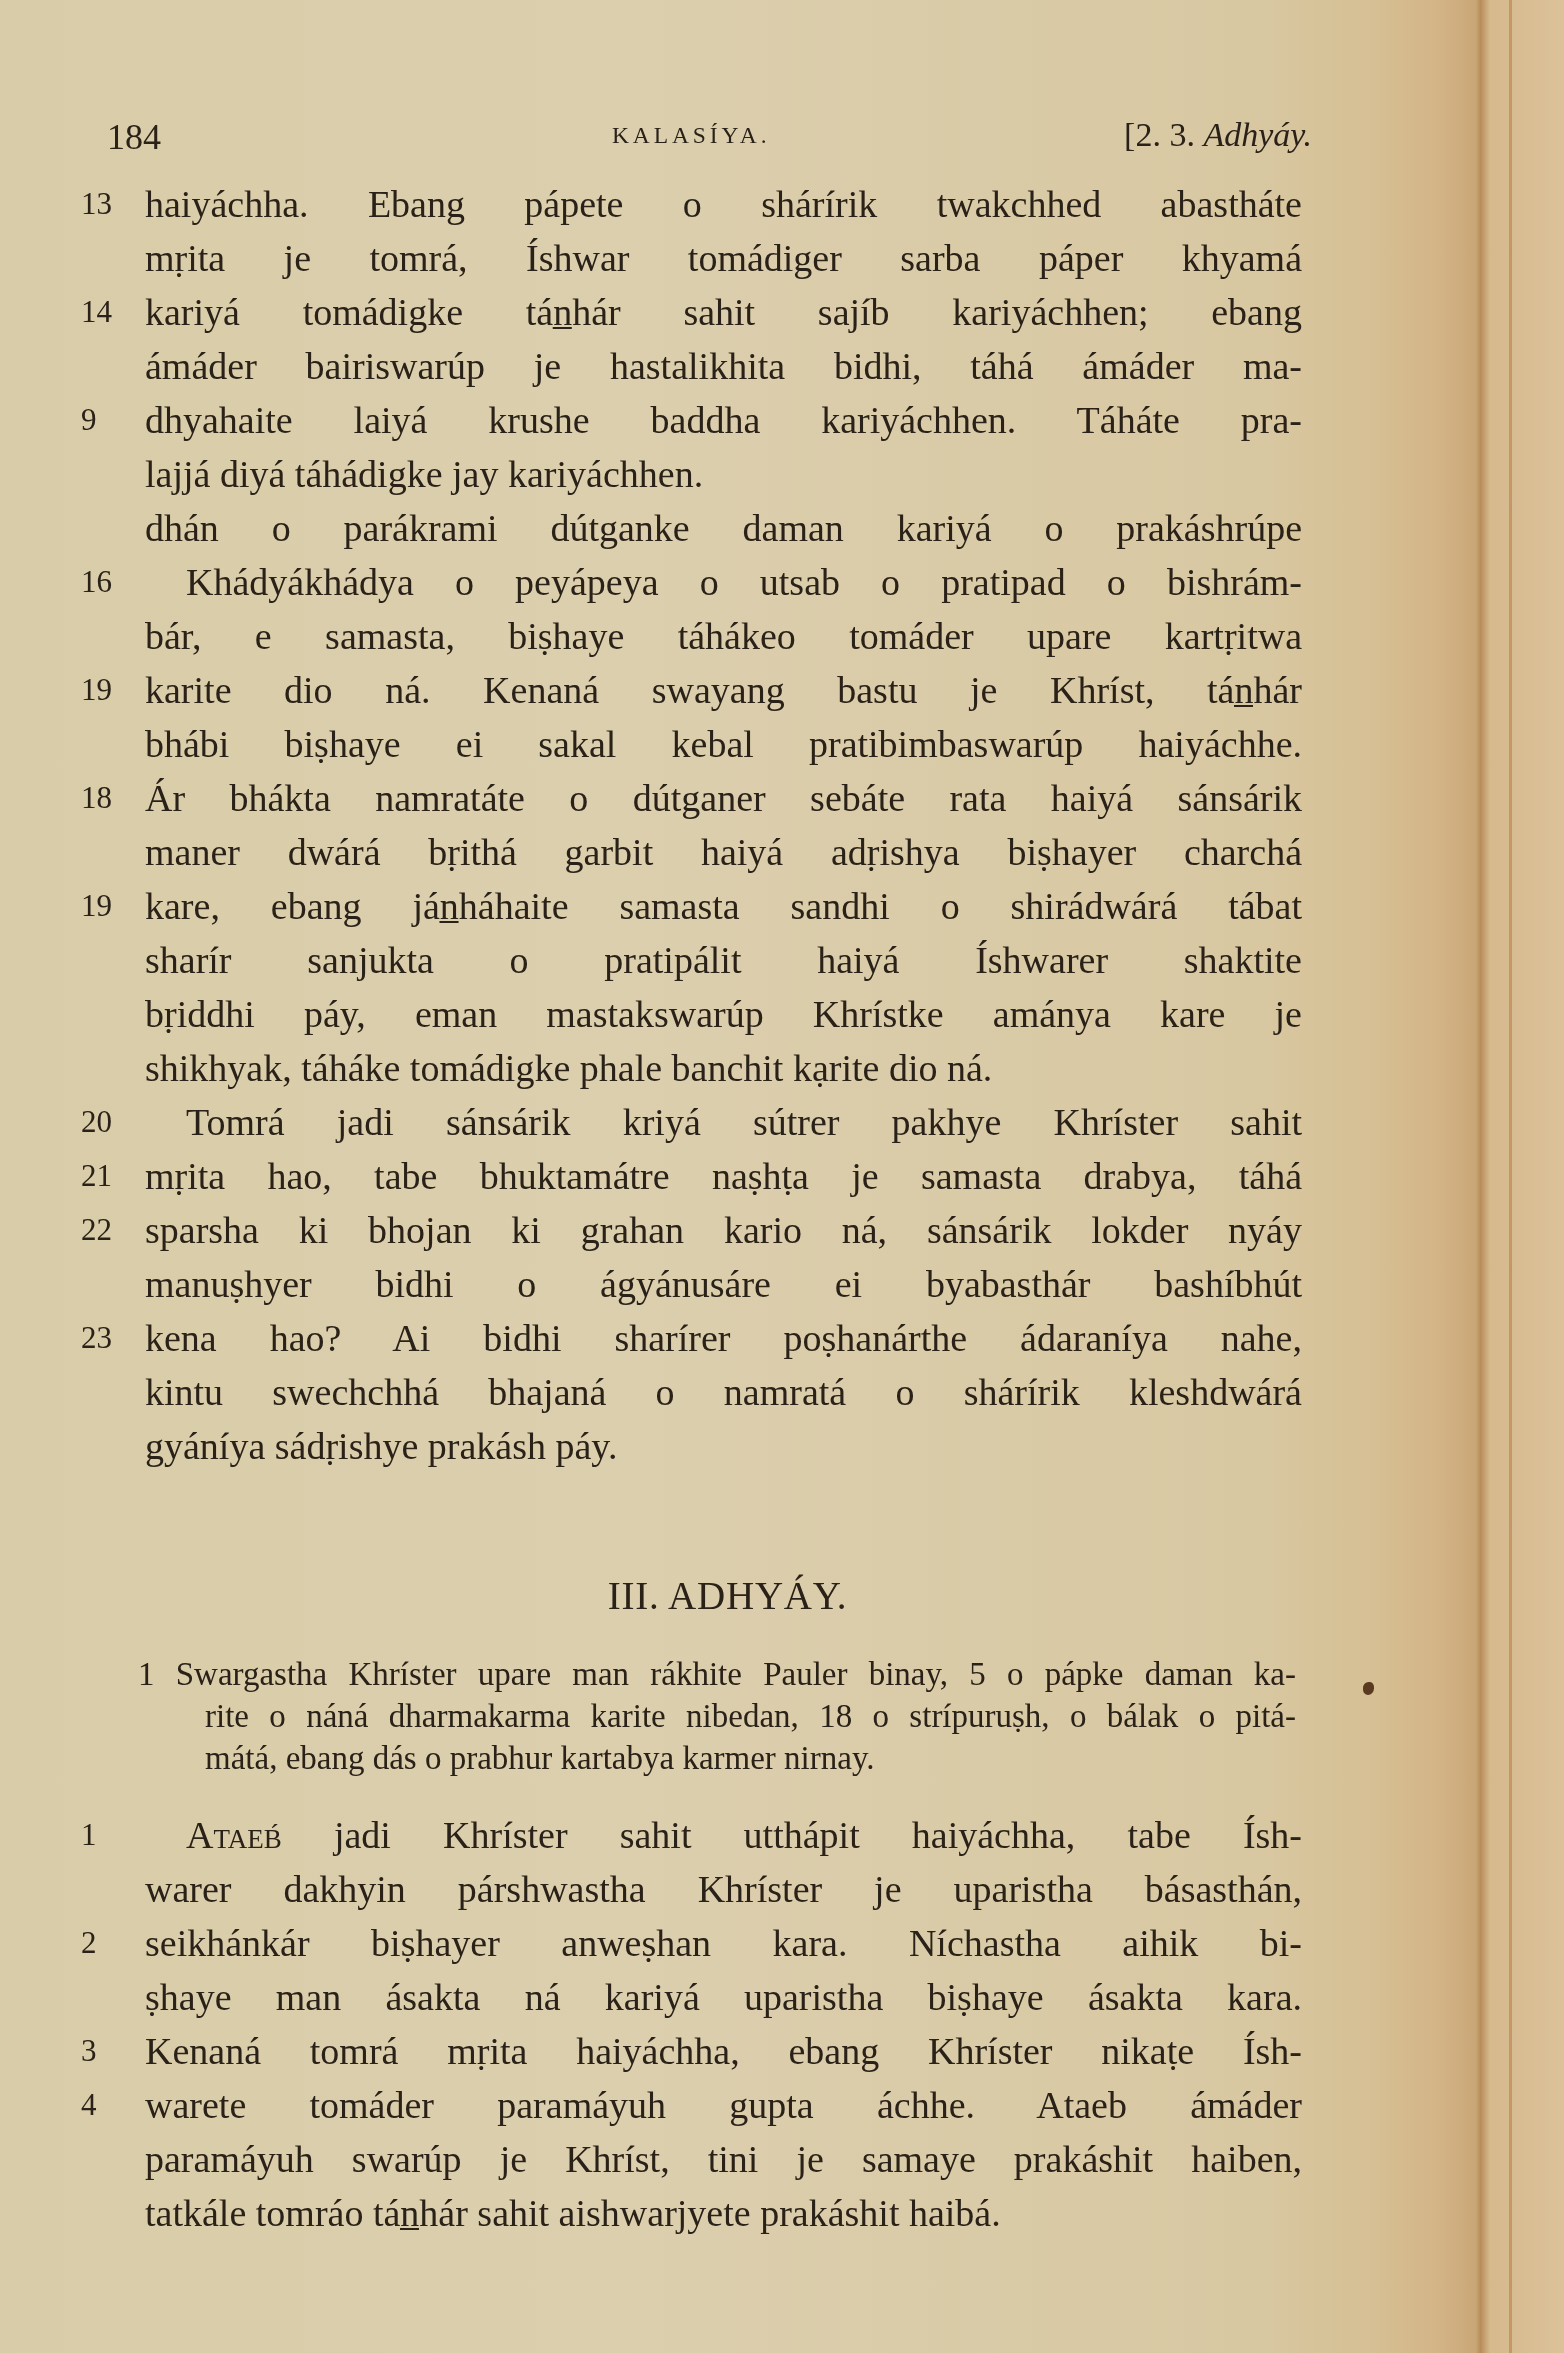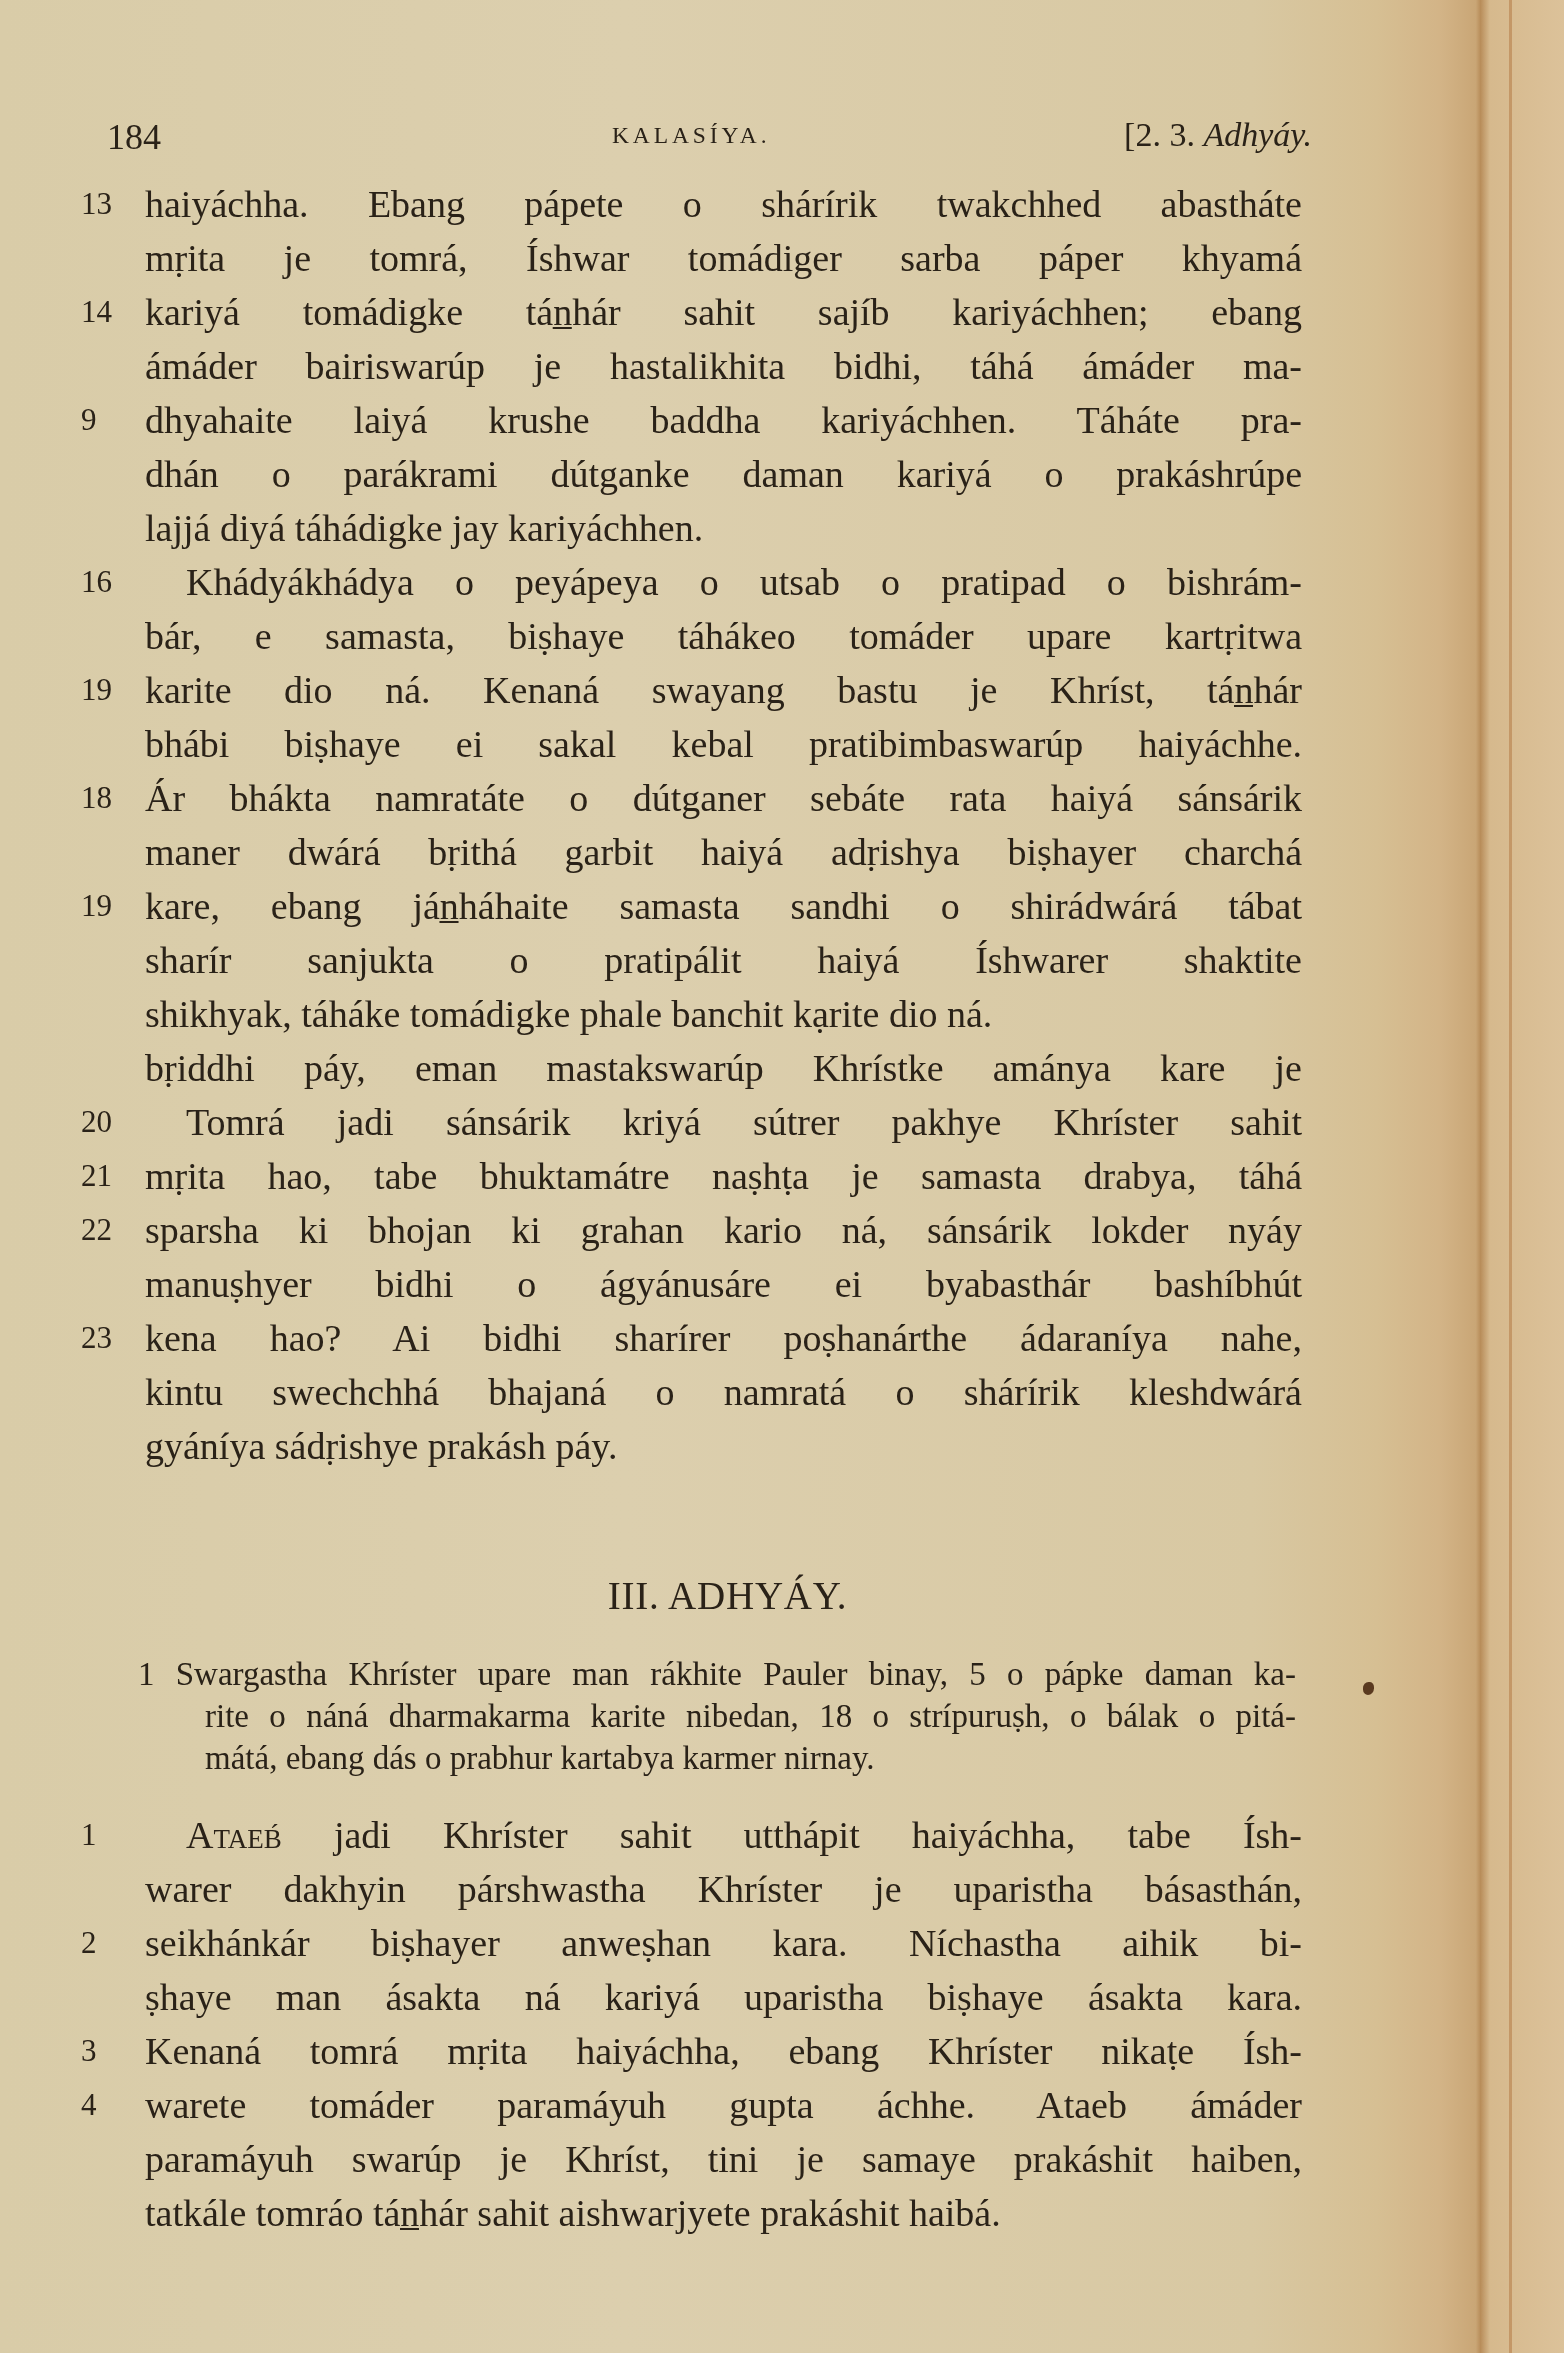--- a/index.html
+++ b/index.html
@@ -173,27 +173,27 @@
         <span class="txt">kariyá tomádigke tán̲hár sahit sajíb kariyáchhen; ebang</span>
       </div>
       <div class="line">
         <span class="vnum"></span>
         <span class="txt">ámáder bairiswarúp je hastalikhita bidhi, táhá ámáder ma-</span>
       </div>
       <div class="line">
         <span class="vnum">9</span>
         <span class="txt">dhyahaite laiyá krushe baddha kariyáchhen.  Táháte pra-</span>
       </div>
+      <div class="line last">
+        <span class="vnum"></span>
+        <span class="txt">lajjá diyá táhádigke jay kariyáchhen.</span>
+      </div>
       <div class="line">
         <span class="vnum"></span>
         <span class="txt">dhán o parákrami dútganke daman kariyá o prakáshrúpe</span>
-      </div>
-      <div class="line last">
-        <span class="vnum"></span>
-        <span class="txt">lajjá diyá táhádigke jay kariyáchhen.</span>
       </div>
       <div class="line indent">
         <span class="vnum">16</span>
         <span class="txt">Khádyákhádya o peyápeya o utsab o pratipad o bishrám-</span>
       </div>
       <div class="line">
         <span class="vnum"></span>
         <span class="txt">bár, e samasta, biṣhaye táhákeo tomáder upare kartṛitwa</span>
       </div>
       <div class="line">
@@ -213,27 +213,27 @@
         <span class="txt">maner dwárá bṛithá garbit haiyá adṛishya biṣhayer charchá</span>
       </div>
       <div class="line">
         <span class="vnum">19</span>
         <span class="txt">kare, ebang ján̲háhaite samasta sandhi o shirádwárá tábat</span>
       </div>
       <div class="line">
         <span class="vnum"></span>
         <span class="txt">sharír sanjukta o pratipálit haiyá Íshwarer shaktite</span>
       </div>
+      <div class="line">
+        <span class="vnum"></span>
+        <span class="txt">bṛiddhi páy, eman mastakswarúp Khrístke amánya kare je</span>
+      </div>
       <div class="line last">
         <span class="vnum"></span>
         <span class="txt">shikhyak, táháke tomádigke phale banchit kạrite dio ná.</span>
-      </div>
-      <div class="line">
-        <span class="vnum"></span>
-        <span class="txt">bṛiddhi páy, eman mastakswarúp Khrístke amánya kare je</span>
       </div>
       <div class="line indent">
         <span class="vnum">20</span>
         <span class="txt">Tomrá jadi sánsárik kriyá sútrer pakhye Khríster sahit</span>
       </div>
       <div class="line">
         <span class="vnum">21</span>
         <span class="txt">mṛita hao, tabe bhuktamátre naṣhṭa je samasta drabya, táhá</span>
       </div>
       <div class="line">

